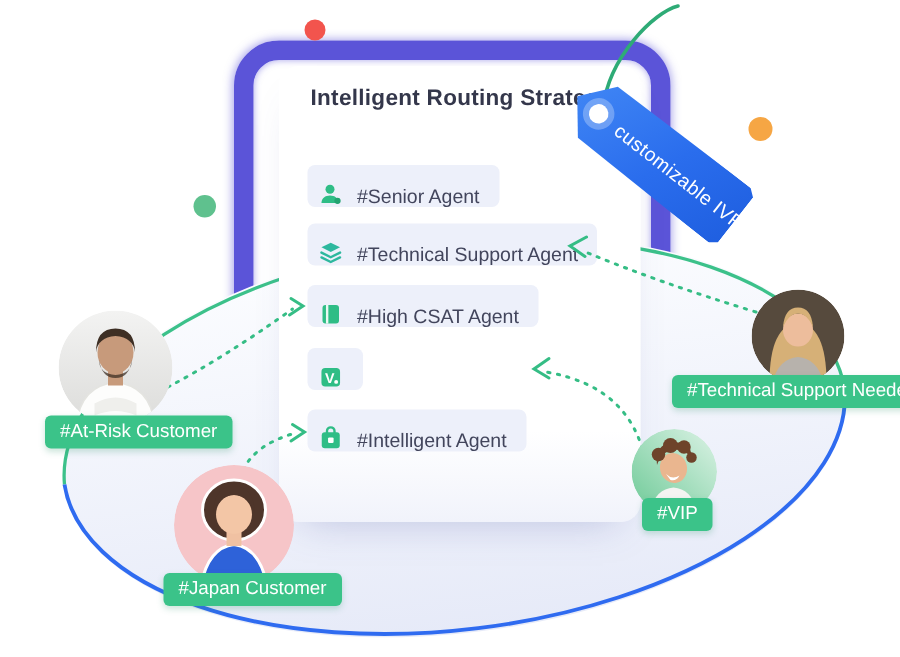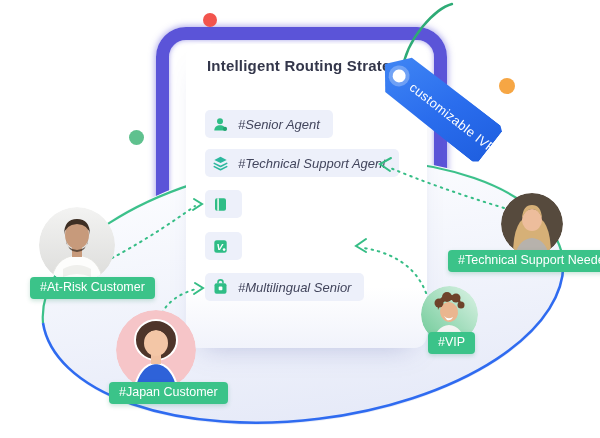--- a/index.html
+++ b/index.html
@@ -14,23 +14,23 @@
 
   
   #bg-ellipse{left:0;top:0;z-index:2;pointer-events:none;}
 
   
   .card{left:186px;top:44px;width:241px;height:304px;border-radius:13px;z-index:3;
         background:linear-gradient(180deg,#ffffff 0%,#ffffff 80%,#f1f3fb 100%);
         box-shadow:0 14px 26px -16px rgba(84,92,170,.35);}
   .card-title{position:absolute;left:21px;top:13px;font-size:15px;font-weight:700;color:#34374b;
         letter-spacing:.2px;white-space:nowrap;}
-  .row{position:absolute;left:19px;display:inline-flex;align-items:center;gap:9px;height:28px;
+  .row{position:absolute;left:19px;display:inline-flex;align-items:flex-end;gap:9px;height:28px;
         padding:0 13px 0 7px;background:#edf0fa;border-radius:5px;font-size:13px;color:#42455c;
-        white-space:nowrap;font-style:italic;}
+        white-space:nowrap;}
   .row .ric{width:17px;height:17px;flex:0 0 17px;display:block;}
 
   
   #arrows{left:0;top:0;z-index:40;pointer-events:none;}
 
   
   .tag{left:399px;top:46px;width:134px;height:46px;transform:rotate(38deg);transform-origin:0 0;
        z-index:55;display:flex;align-items:center;gap:9px;padding-left:12px;box-sizing:border-box;
        background:linear-gradient(115deg,#4187f5 0%,#2a6ded 55%,#1f5fe0 100%);
        clip-path:polygon(0% 50%,13% 3%,96% 0%,100% 9%,100% 91%,96% 100%,13% 97%);}
@@ -90,37 +90,38 @@
         <path d="M2.3 11.6l6.2 3.1 6.2-3.1" stroke="#2db89e" fill="none" stroke-width="1.6" stroke-linecap="round" stroke-linejoin="round"></path>
       </svg>
       <span>#Technical Support Agent</span>
     </div>
 
     <div class="row" style="top:146px">
       <svg class="ric" viewBox="0 0 17 17">
         <rect x="3" y="2.3" width="11" height="12.4" rx="2" fill="#2fbd86"></rect>
         <rect x="5.3" y="2.3" width="1.6" height="12.4" fill="#ffffff" opacity=".9"></rect>
       </svg>
+      <span>#High CSAT Agent</span>
     </div>
 
     <div class="row" style="top:188px">
       <svg class="ric" viewBox="0 0 17 17">
         <rect x="2.3" y="2.3" width="12.4" height="12.4" rx="2.5" fill="#2fbd86"></rect>
         <text x="4.6" y="12" font-size="9.5" font-weight="bold" fill="#fff" font-family="Liberation Sans, sans-serif">V</text>
         <circle cx="12.1" cy="11.6" r="1.3" fill="#fff"></circle>
       </svg>
     </div>
 
     <div class="row" style="top:229px">
       <svg class="ric" viewBox="0 0 17 17">
         <path d="M6 4.6V3.4a2.5 2.5 0 0 1 5 0v1.2" stroke="#2fbd86" stroke-width="1.6" fill="none"></path>
         <rect x="2.5" y="4.2" width="12" height="10.6" rx="2" fill="#2fbd86"></rect>
         <rect x="6.7" y="7.6" width="3.7" height="3.7" rx=".8" fill="#fff"></rect>
       </svg>
-      <span>#Multilingual Senior</span>
+      <span>#Intelligent Agent</span>
     </div>
   </div>
 
   <svg id="arrows" class="abs" width="600" height="438" viewBox="0 0 600 438">
     <g stroke="#35bd85" stroke-width="2" fill="none" stroke-linecap="round">
       <path stroke-dasharray="1.5 5" d="M112,258 Q150,238 195,206"></path>
       <path d="M194,199 L202,204 L193,210"></path>
       <path stroke-dasharray="1.5 5" d="M162,313 Q171,296 196,289"></path>
       <path d="M195,283 L203,288 L194,294"></path>
       <path stroke-dasharray="1.5 5" d="M431,312 Q423,258 364,248"></path>

